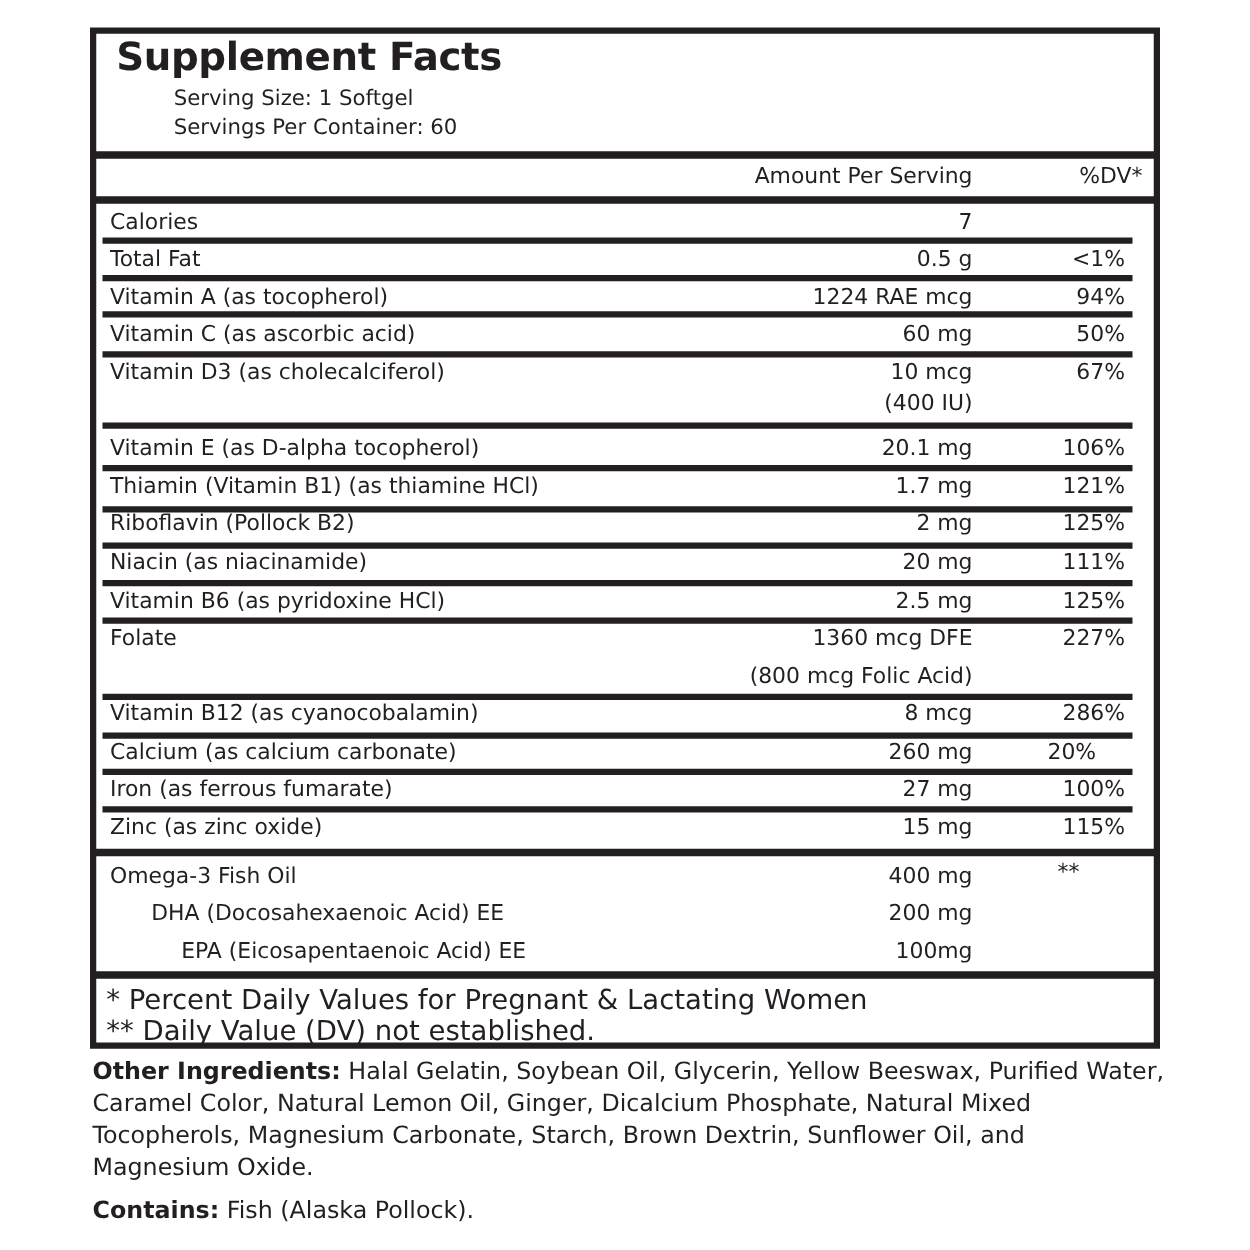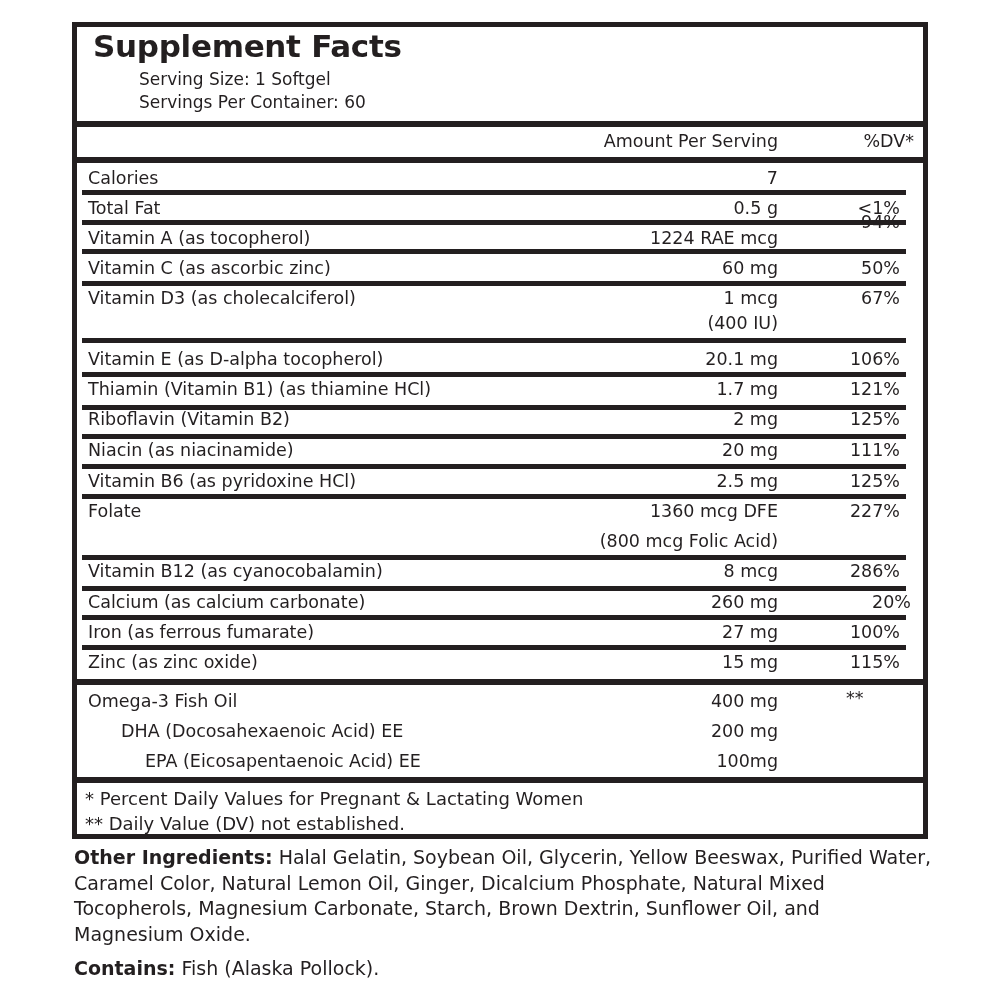--- a/index.html
+++ b/index.html
@@ -12,23 +12,23 @@
   }
   .title { left: 93px; top: 28px; font-size: 31px; font-weight: bold; letter-spacing: -0.3px; }
   .serving { font-size: 17px; left: 95px; margin-left: 44px; }
   .hdr { font-size: 17.5px; }
   .full-rule { position: absolute; left: 72px; width: 856px; height: 6px; background: #231f20; }
   .row-rule { position: absolute; left: 82px; width: 824px; height: 5px; background: #231f20; }
   .name { position: absolute; left: 88px; font-size: 17.5px; white-space: nowrap; }
   .name.indent { left: 121px; }
   .amt { position: absolute; right: 222px; font-size: 17.5px; text-align: right; white-space: nowrap; }
   .dv { position: absolute; right: 100px; font-size: 17.5px; text-align: right; white-space: nowrap; }
-  .dv.left { right: auto; left: 838px; text-align: left; margin-left: 34px; }
+  .dv.left { right: auto; left: 838px; text-align: left; }
   .dv.star { right: auto; left: 846px; text-align: left; }
-  .foot { position: absolute; left: 85px; font-size: 18px; white-space: nowrap; }
+  .foot { position: absolute; left: 85px; font-size: 22px; white-space: nowrap; }
   .ing { position: absolute; left: 74px; width: 860px; font-size: 19px; line-height: 25.5px; }
   .ing b { font-weight: bold; }
 </style>
 </head>
 <body>
 
 <div id="facts-box"></div>
 
 <div class="abs title">Supplement Facts</div>
 <div class="abs serving" style="top:69px;">Serving Size: 1 Softgel</div>
@@ -51,55 +51,55 @@
   <div>
     <span class="name" style="top:198px;">Total Fat</span>
     <span class="amt" style="top:198px;">0.5 g</span>
     <span class="dv" style="top:198px;">&lt;1%</span>
   </div>
   <div class="row-rule" style="top:220px;"></div>
 
   <div>
     <span class="name" style="top:228px;">Vitamin A (as tocopherol)</span>
     <span class="amt" style="top:228px;">1224 RAE mcg</span>
-    <span class="dv" style="top:212px;">94%</span>
+    <span class="dv" style="top:228px;">94%</span>
   </div>
   <div class="row-rule" style="top:249px;"></div>
 
   <div>
-    <span class="name" style="top:258px;">Vitamin C (as ascorbic zinc)</span>
+    <span class="name" style="top:258px;">Vitamin C (as ascorbic acid)</span>
     <span class="amt" style="top:258px;">60 mg</span>
     <span class="dv" style="top:258px;">50%</span>
   </div>
   <div class="row-rule" style="top:281px;"></div>
 
   <div>
     <span class="name" style="top:288px;">Vitamin D3 (as cholecalciferol)</span>
-    <span class="amt" style="top:288px;">1 mcg</span>
+    <span class="amt" style="top:288px;">10 mcg</span>
     <span class="amt" style="top:313px;">(400 IU)</span>
     <span class="dv" style="top:288px;">67%</span>
   </div>
   <div class="row-rule" style="top:338px;"></div>
 
   <div>
     <span class="name" style="top:349px;">Vitamin E (as D-alpha tocopherol)</span>
     <span class="amt" style="top:349px;">20.1 mg</span>
     <span class="dv" style="top:349px;">106%</span>
   </div>
   <div class="row-rule" style="top:372px;"></div>
 
   <div>
     <span class="name" style="top:379px;">Thiamin (Vitamin B1) (as thiamine HCl)</span>
     <span class="amt" style="top:379px;">1.7 mg</span>
     <span class="dv" style="top:379px;">121%</span>
   </div>
   <div class="row-rule" style="top:405px;"></div>
 
   <div>
-    <span class="name" style="top:409px;">Riboflavin (Vitamin B2)</span>
+    <span class="name" style="top:409px;">Riboflavin (Pollock B2)</span>
     <span class="amt" style="top:409px;">2 mg</span>
     <span class="dv" style="top:409px;">125%</span>
   </div>
   <div class="row-rule" style="top:434px;"></div>
 
   <div>
     <span class="name" style="top:440px;">Niacin (as niacinamide)</span>
     <span class="amt" style="top:440px;">20 mg</span>
     <span class="dv" style="top:440px;">111%</span>
   </div>

